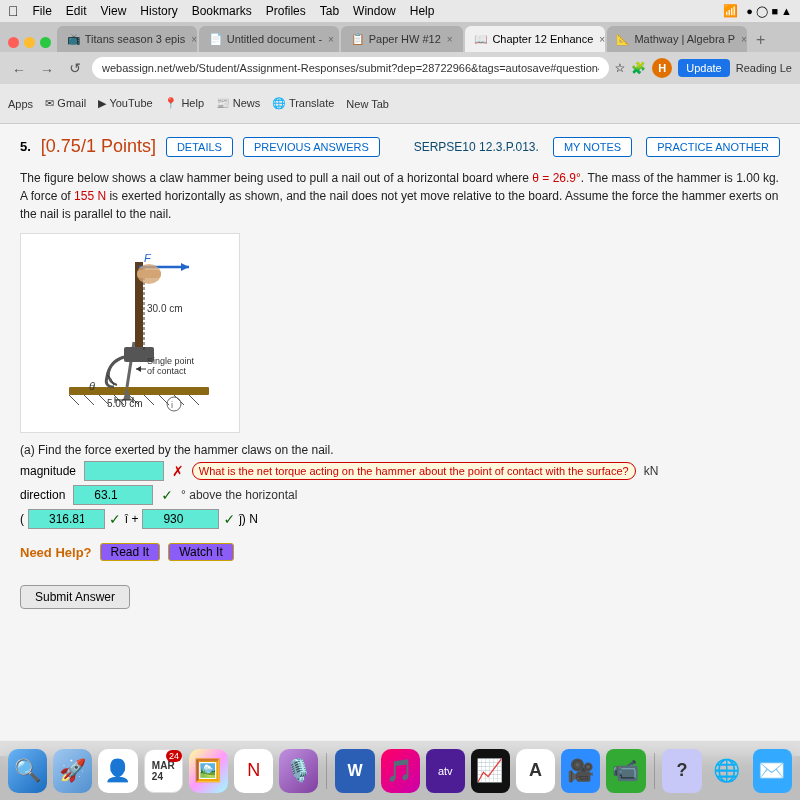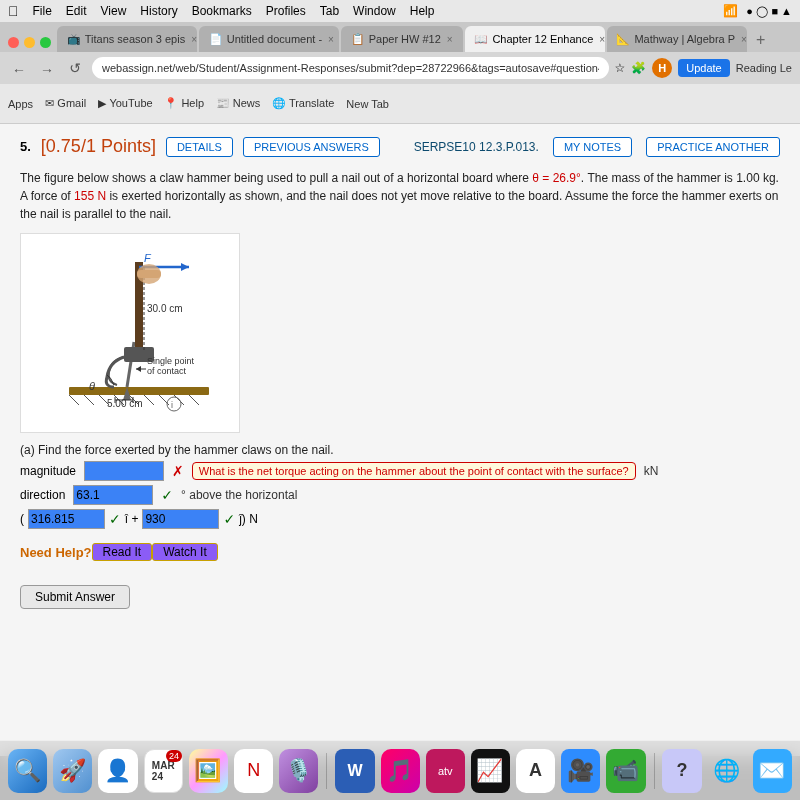--- a/index.html
+++ b/index.html
@@ -209,35 +209,35 @@
     }
     .answer-row {
       display: flex;
       align-items: center;
       gap: 8px;
       margin: 4px 0;
       font-size: 12px;
     }
     .answer-input {
       border: 1px solid #999;
-      background: #3b82f6;
-      padding: 2px 2px;
+      background: #5eead4;
+      padding: 2px 20px;
       font-size: 12px;
       width: 80px;
     }
     .answer-input-wide {
       width: 77px;
     }
     .tooltip-text {
       font-size: 11px;
       color: #cc0000;
       background: #fff8dc;
       border: 1px solid #cc0000;
       padding: 2px 6px;
-      border-radius: 4px;
+      border-radius: 9px;
     }
     .check-mark {
       color: #006600;
       font-size: 14px;
     }
     .x-mark {
       color: #cc0000;
       font-size: 14px;
     }
     .unit-text {
@@ -251,20 +251,21 @@
       align-items: center;
       gap: 4px;
       margin: 4px 0;
       font-size: 12px;
     }
 
     
     .need-help-row {
       display: flex;
       align-items: center;
+      gap: 8px;
       margin-top: 14px;
     }
     .need-help-label {
       font-size: 13px;
       color: #cc6600;
       font-weight: bold;
     }
     .help-btn {
       background: #8b5cf6;
       border: 1px solid #c8a000;
@@ -558,21 +559,21 @@
   <div class="dock-item" style="background:linear-gradient(135deg,#c090e0,#8040a0);">
     <span>🎙️</span>
   </div>
   <div class="dock-separator"></div>
   <div class="dock-item" style="background:#2b5eb5;border-radius:8px;">
     <span style="color:white;font-weight:bold;font-size:16px;">W</span>
   </div>
   <div class="dock-item" style="background:linear-gradient(135deg,#f06,#c0a);">
     <span>🎵</span>
   </div>
-  <div class="dock-item" style="background:#be185d;border-radius:8px;">
+  <div class="dock-item" style="background:#4c1d95;border-radius:8px;">
     <span style="font-size:11px;color:white;">atv</span>
   </div>
   <div class="dock-item" style="background:#111;border-radius:8px;">
     <span>📈</span>
   </div>
   <div class="dock-item" style="background:white;">
     <span style="font-size:18px;font-weight:bold;color:#333;">A</span>
   </div>
   <div class="dock-item" style="background:#2d8cff;border-radius:8px;">
     <span>🎥</span>

